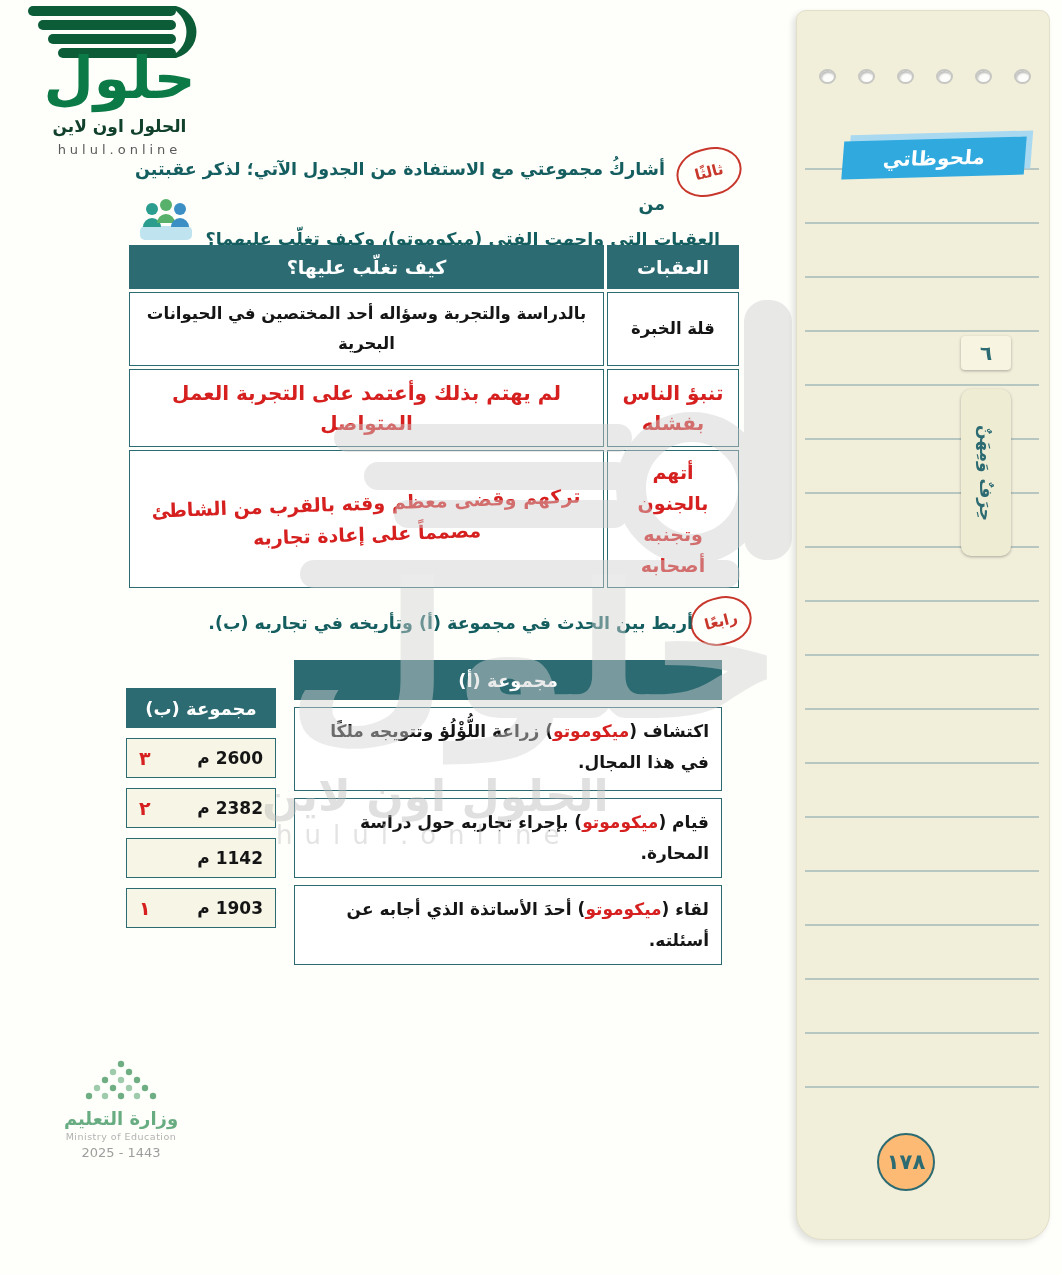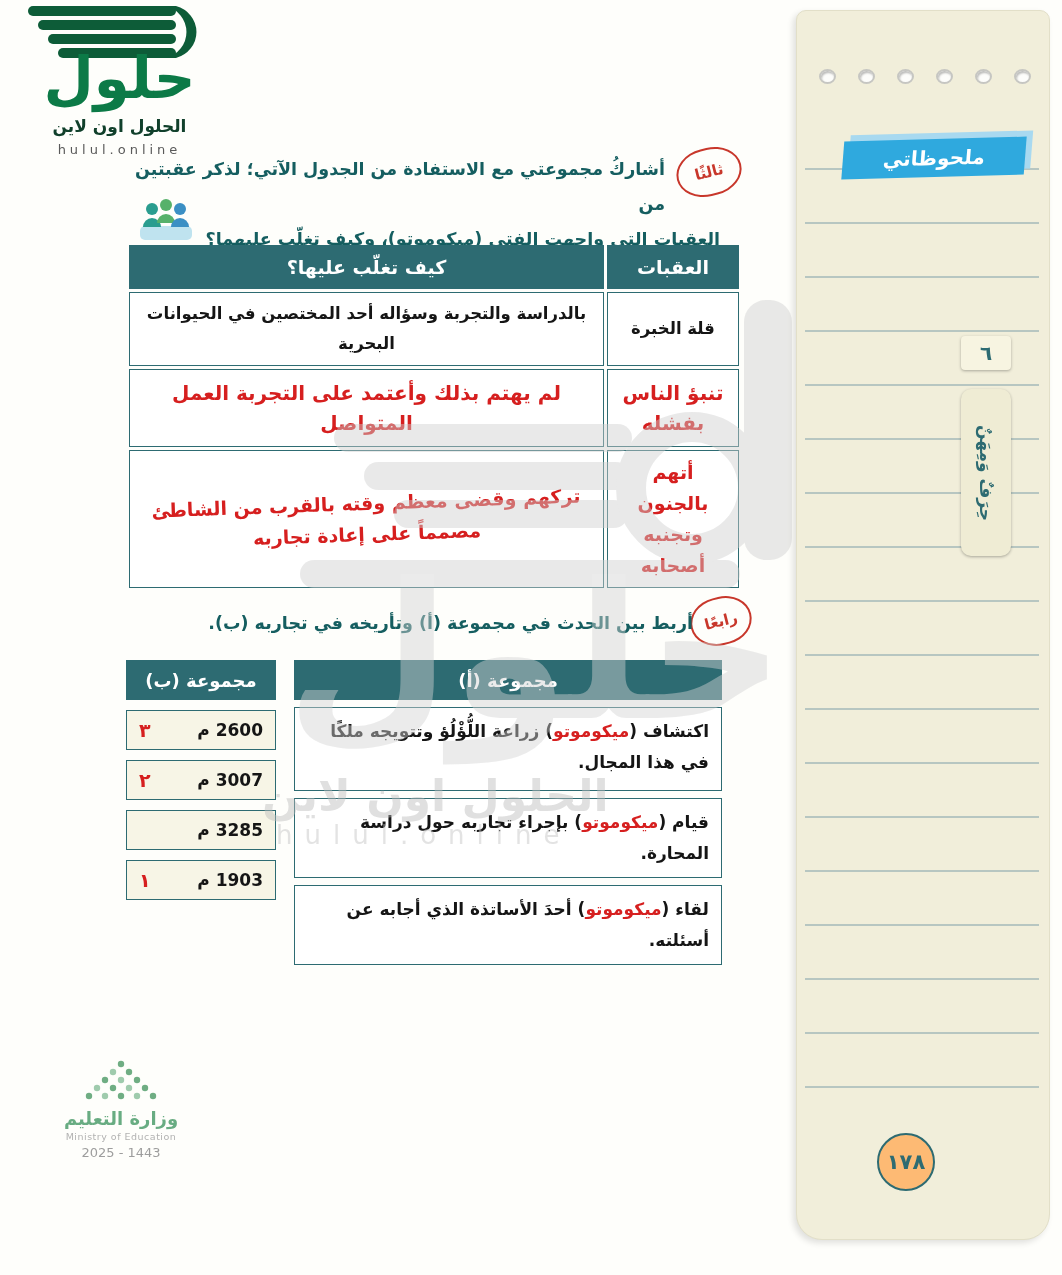--- a/index.html
+++ b/index.html
@@ -71,21 +71,21 @@
   .tilt { display:inline-block; transform:rotate(-2deg); }
 
   
   .group-header { background:#2d6b72; color:#fff; font-weight:bold; font-size:18px;
     height:40px; display:flex; align-items:center; justify-content:center; }
   .group-a { position:absolute; left:294px; top:660px; width:428px; direction:rtl; }
   .ga-row { border:1.5px solid #2d6b72; background:#fff; margin-top:7px; padding:8px 12px;
     font-size:17px; font-weight:bold; color:#151515; text-align:right; line-height:31px; }
   .ga-row .name { color:#d61f1f; }
   .ga-row.tall { min-height:84px; }
-  .group-b { position:absolute; left:126px; top:660px; width:150px; direction:rtl; }
+  .group-b { position:absolute; left:126px; top:688px; width:150px; direction:rtl; }
   .gb-row { border:1.5px solid #2d6b72; background:#f7f5e6; margin-top:10px; height:40px;
     display:flex; align-items:center; justify-content:space-between; padding:0 12px;
     font-weight:bold; font-size:17px; }
   .gb-year { color:#151515; }
   .gb-answer { color:#d61f1f; font-size:19px; }
 
   
   .ministry { position:absolute; left:46px; top:1058px; width:150px; text-align:center; opacity:.85; }
   .ministry-name { font-size:18px; font-weight:bold; color:#4f9e6d; direction:rtl; margin-top:2px; }
   .ministry-en { font-size:9.5px; color:#a5a5a5; letter-spacing:.5px; margin-top:2px; }
@@ -200,25 +200,25 @@
   <div class="qbadge" style="left:690px; top:597px; width:62px; height:48px;">رابعًا</div>
   <div class="q-text" id="q4-text">أربط بين الحدث في مجموعة (أ) وتأريخه في تجاربه (ب).</div>
 
   <div class="group-b">
     <div class="group-header">مجموعة (ب)</div>
     <div class="gb-row">
       <span class="gb-year">2600 م</span>
       <span class="gb-answer">٣</span>
     </div>
     <div class="gb-row">
-      <span class="gb-year">3007 م</span>
+      <span class="gb-year">2382 م</span>
       <span class="gb-answer">٢</span>
     </div>
     <div class="gb-row">
-      <span class="gb-year">3285 م</span>
+      <span class="gb-year">1142 م</span>
       <span class="gb-answer"></span>
     </div>
     <div class="gb-row">
       <span class="gb-year">1903 م</span>
       <span class="gb-answer">١</span>
     </div>
   </div>
 
   <div class="group-a">
     <div class="group-header">مجموعة (أ)</div>

